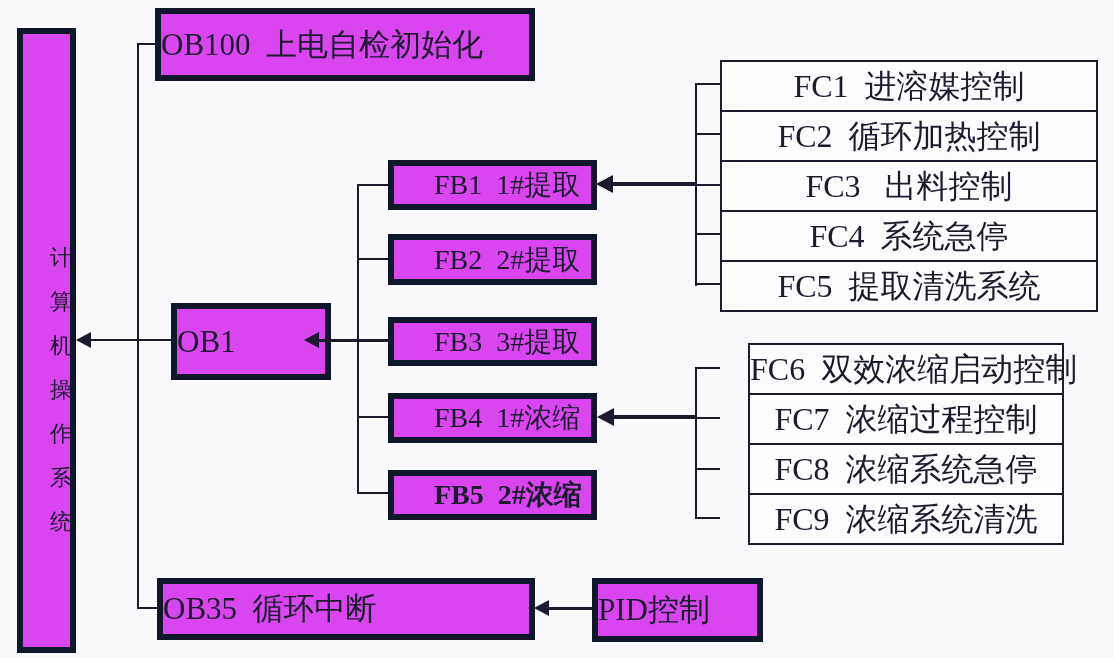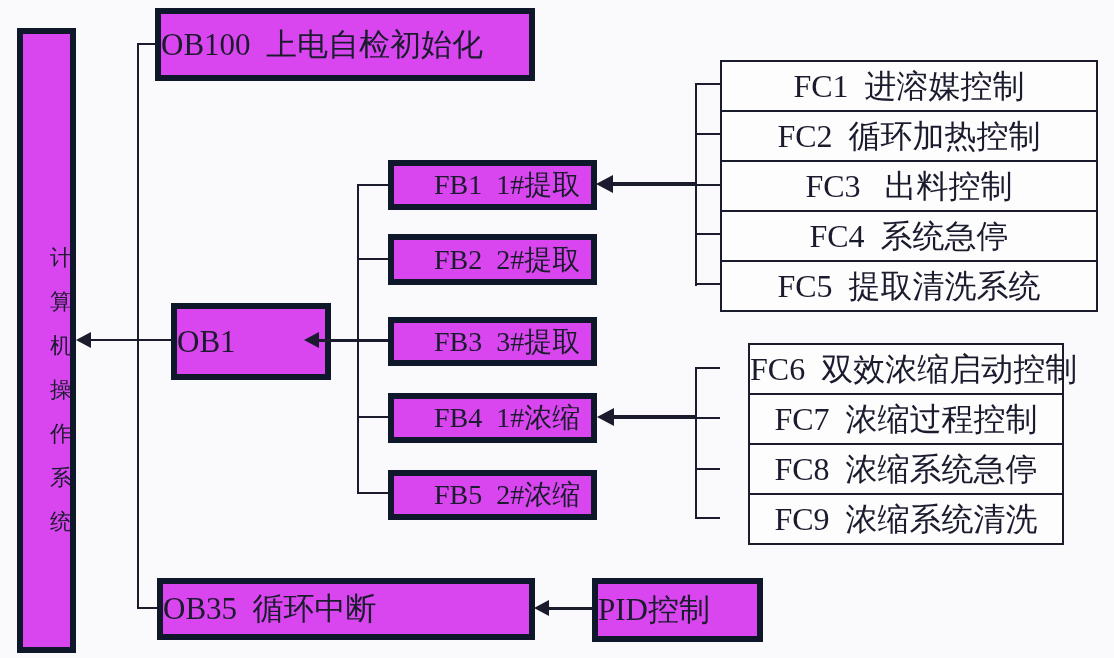--- a/index.html
+++ b/index.html
@@ -91,21 +91,21 @@
   </div>
   <div class="box f28" style="left:388px;top:234px;width:209px;height:51px;">
     <span class="lbl">FB2  2#提取</span>
   </div>
   <div class="box f28" style="left:388px;top:317px;width:209px;height:49px;">
     <span class="lbl">FB3  3#提取</span>
   </div>
   <div class="box f28" style="left:388px;top:393px;width:209px;height:50px;">
     <span class="lbl">FB4  1#浓缩</span>
   </div>
-  <div class="box f28" style="left:388px;top:470px;width:209px;height:50px;">
+  <div class="box f28" style="left:388px;top:470px;width:209px;height:50px;font-weight:bold;">
     <span class="lbl">FB5  2#浓缩</span>
   </div>
 
   <div class="stack" style="left:720px;top:60px;width:378px;">
     <div class="row"><span>FC1  进溶媒控制</span></div>
     <div class="row"><span>FC2  循环加热控制</span></div>
     <div class="row"><span>FC3   出料控制</span></div>
     <div class="row"><span>FC4  系统急停</span></div>
     <div class="row"><span>FC5  提取清洗系统</span></div>
   </div>

